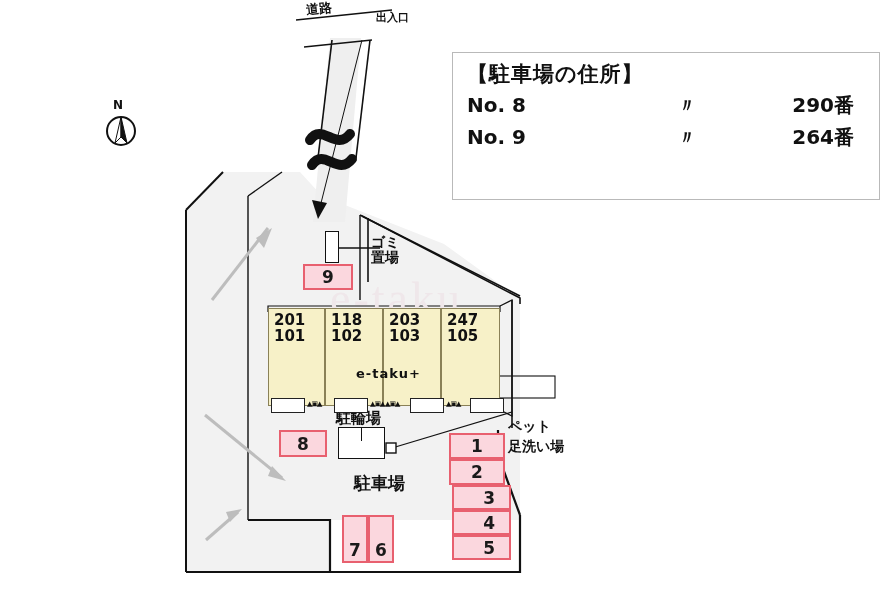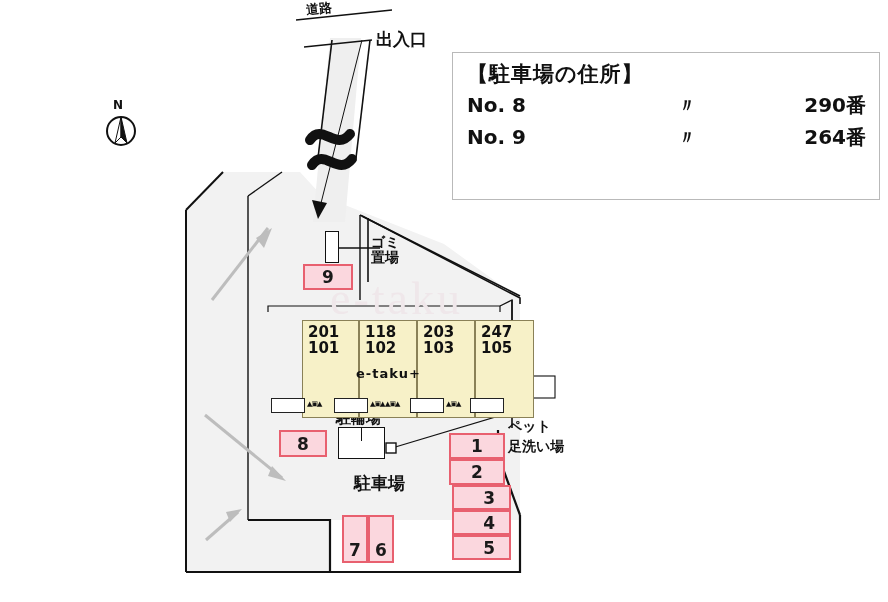--- a/index.html
+++ b/index.html
@@ -7,21 +7,21 @@
     font-family:"DejaVu Sans","Liberation Sans",sans-serif;
     width:888px;height:602px;overflow:hidden;position:relative;
   }
   #root{position:relative;width:888px;height:602px;background:#fff;}
   .abs{position:absolute;}
 
   
   #address-box{
     left:452px;top:52px;width:428px;height:148px;
     background:#ffffff;border:1px solid #b9b9b9;box-sizing:border-box;
-    padding:8px 13px 0 14px;
+    padding:8px 25px 0 14px;
   }
   #address-box .ttl{
     font-family:"DejaVu Sans","Liberation Sans",sans-serif;
     font-weight:700;font-size:21px;color:#111;letter-spacing:1px;line-height:1.25;
   }
   .addr-row{display:flex;align-items:baseline;margin-top:5px;}
   .addr-row .no{
     font-weight:700;font-size:20px;color:#111;white-space:nowrap;
   }
   .addr-row .sym{
@@ -151,40 +151,40 @@
       <circle cx="0" cy="0" r="14" fill="#ffffff" stroke="#111" stroke-width="2"></circle>
       <path d="M 0,-14 L -6,12 L 0,6 Z" fill="#ffffff" stroke="#111" stroke-width="1"></path>
       <path d="M 0,-14 L 6,12 L 0,6 Z" fill="#111" stroke="#111" stroke-width="1"></path>
     </g>
   </svg>
 
   <div class="abs jlabel" style="left:113px;top:98px;font-size:12px;">N</div>
 
   <div class="abs jlabel" style="left:306px;top:0px;font-size:13px;transform:rotate(-6deg);">道路</div>
 
-  <div class="abs jlabel" style="left:376px;top:28px;font-size:17px;">出入口</div>
+  <div class="abs jlabel" style="left:376px;top:10px;font-size:11px;">出入口</div>
 
   <div class="abs jlabel" style="left:371px;top:235px;font-size:14px;line-height:15px;">ゴミ
 置場</div>
 
   <div class="abs jlabel" style="left:336px;top:409px;font-size:15px;">駐輪場</div>
 
   <div class="abs jlabel" style="left:354px;top:472px;font-size:17px;">駐車場</div>
 
   <div class="abs jlabel" style="left:508px;top:416px;font-size:14px;line-height:20px;">ペット
 足洗い場</div>
 
   <div class="abs" id="watermark">e-taku</div>
 
   <div class="whitebox" style="left:325px;top:231px;width:14px;height:32px;"></div>
 
   <div class="whitebox" style="left:338px;top:427px;width:47px;height:32px;"></div>
   <div class="abs" style="left:361px;top:427px;width:1px;height:14px;background:#111;"></div>
 
-  <div class="abs" style="left:268px;top:320px;width:188px;height:98px;margin-left:34px;">
+  <div class="abs" style="left:268px;top:308px;width:188px;height:98px;">
 
     <div class="unitcell" style="left:0px;top:0px;width:57px;height:98px;">
       <div class="txt">
         <div>201</div>
         <div>101</div>
       </div>
     </div>
 
     <div class="unitcell" style="left:57px;top:0px;width:58px;height:98px;">
       <div class="txt">

